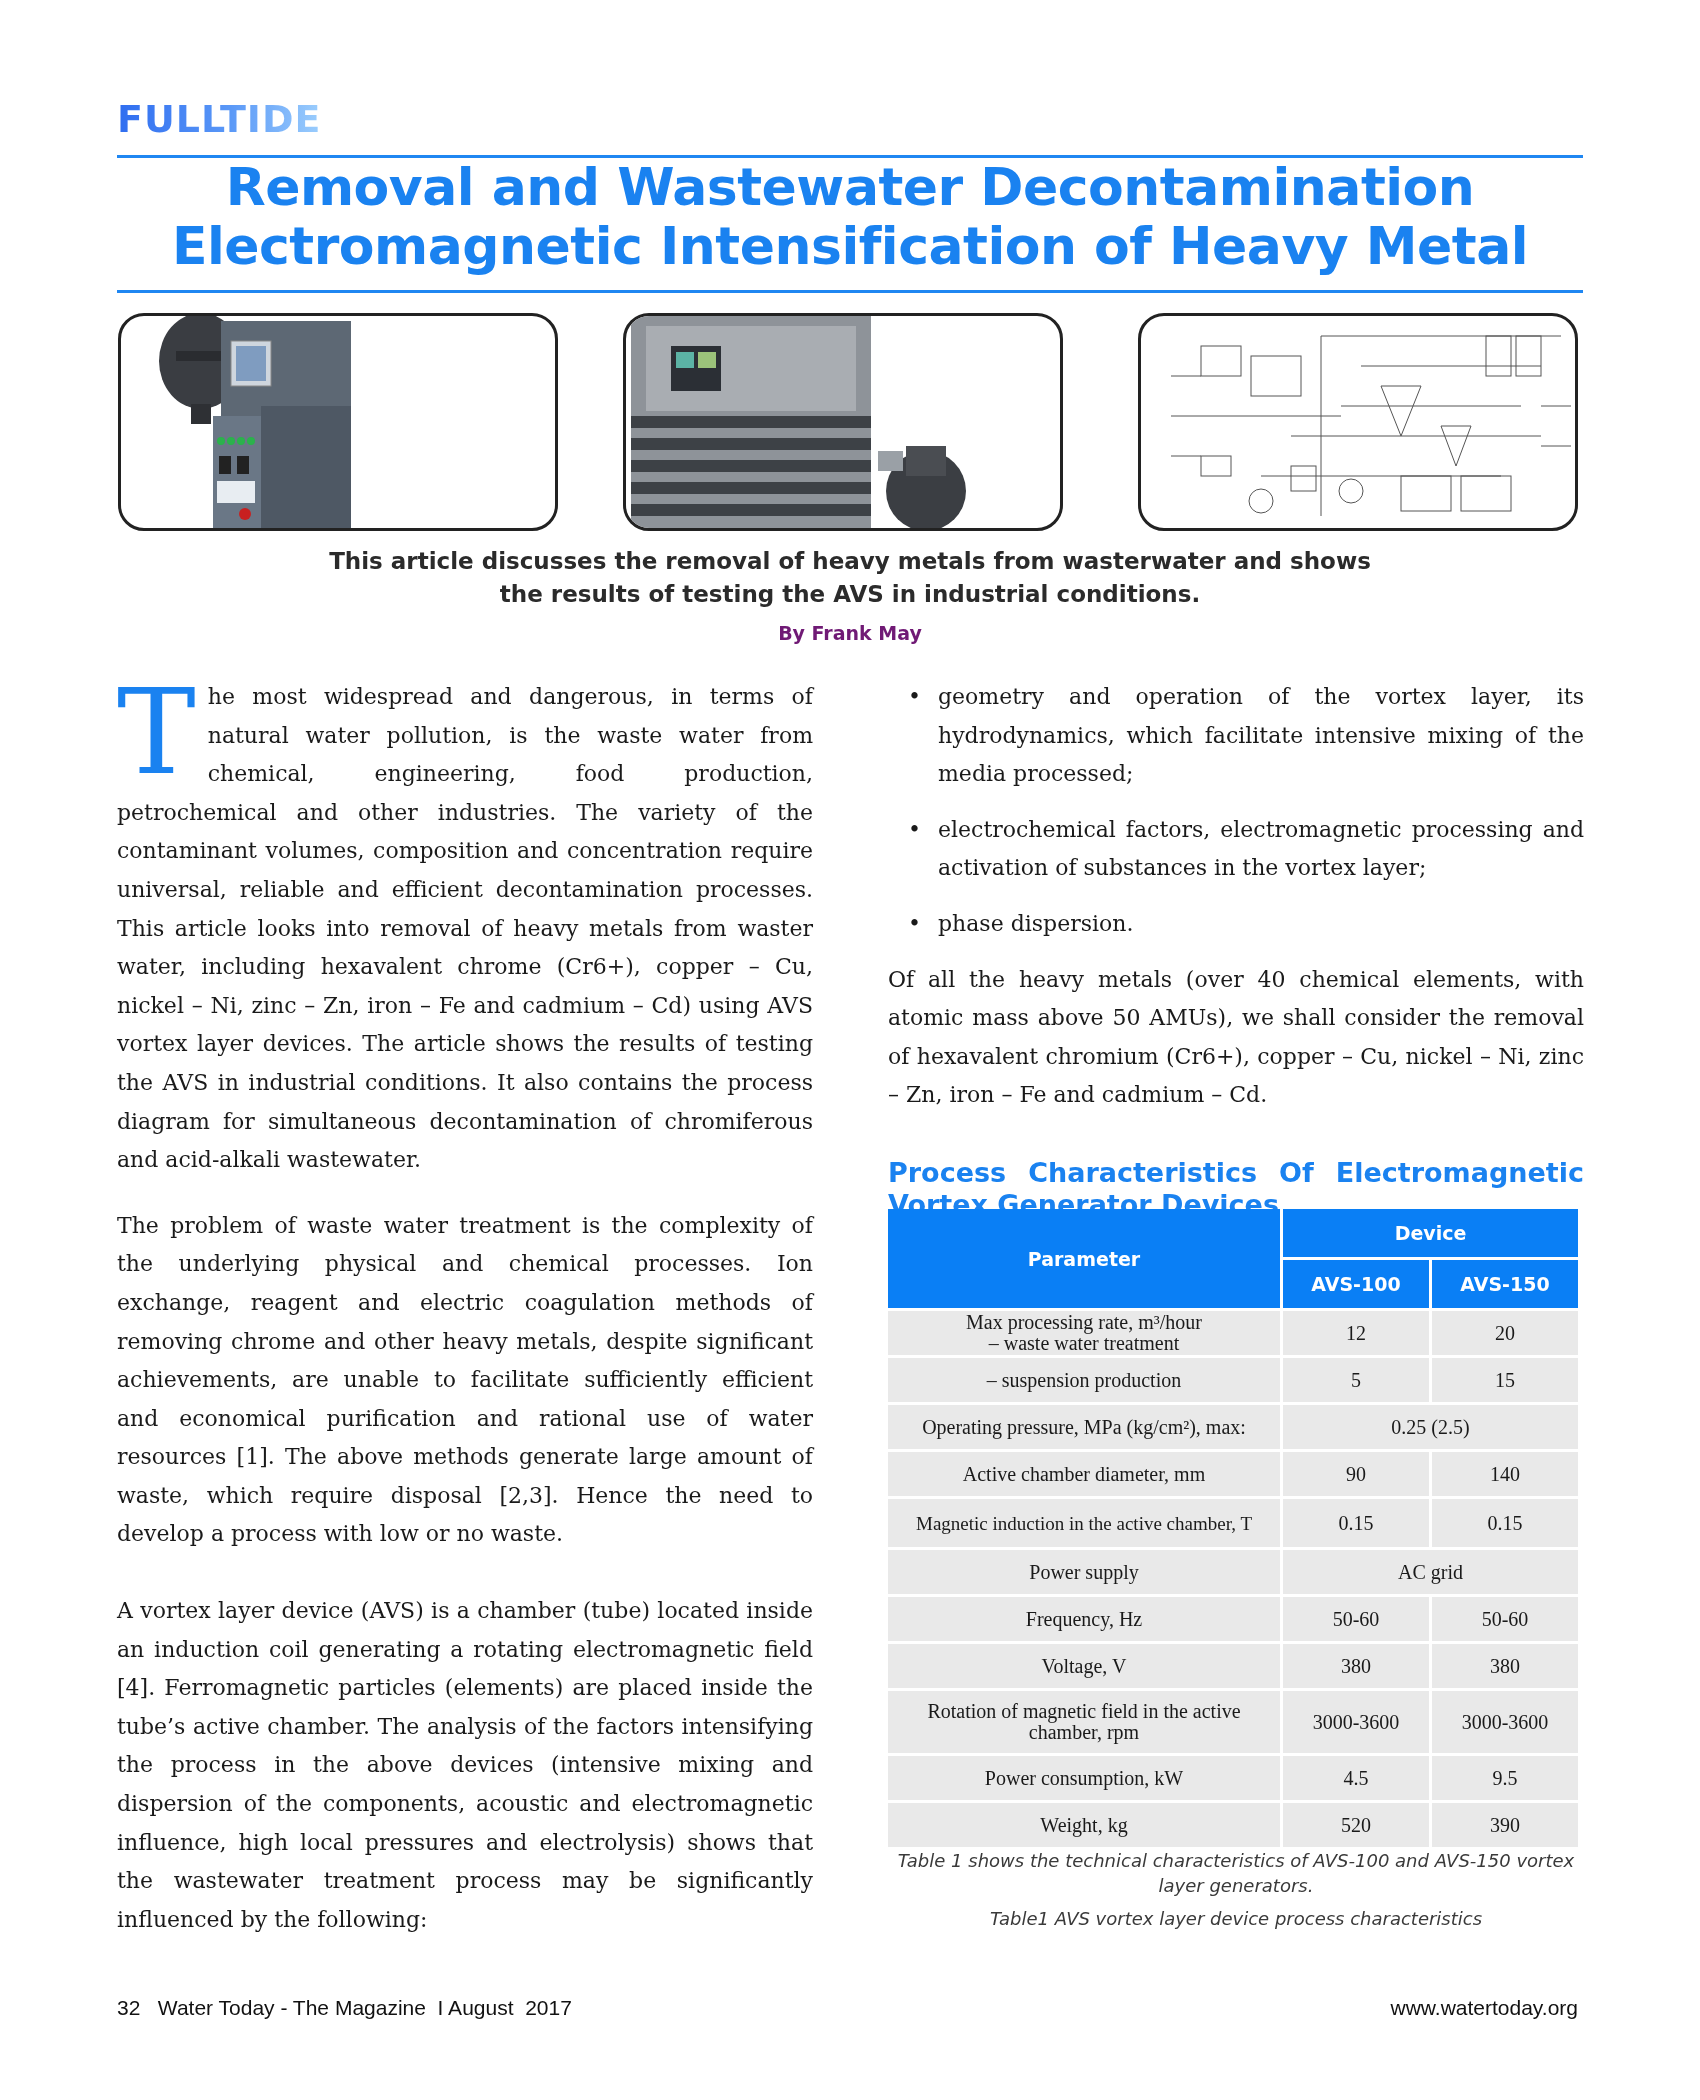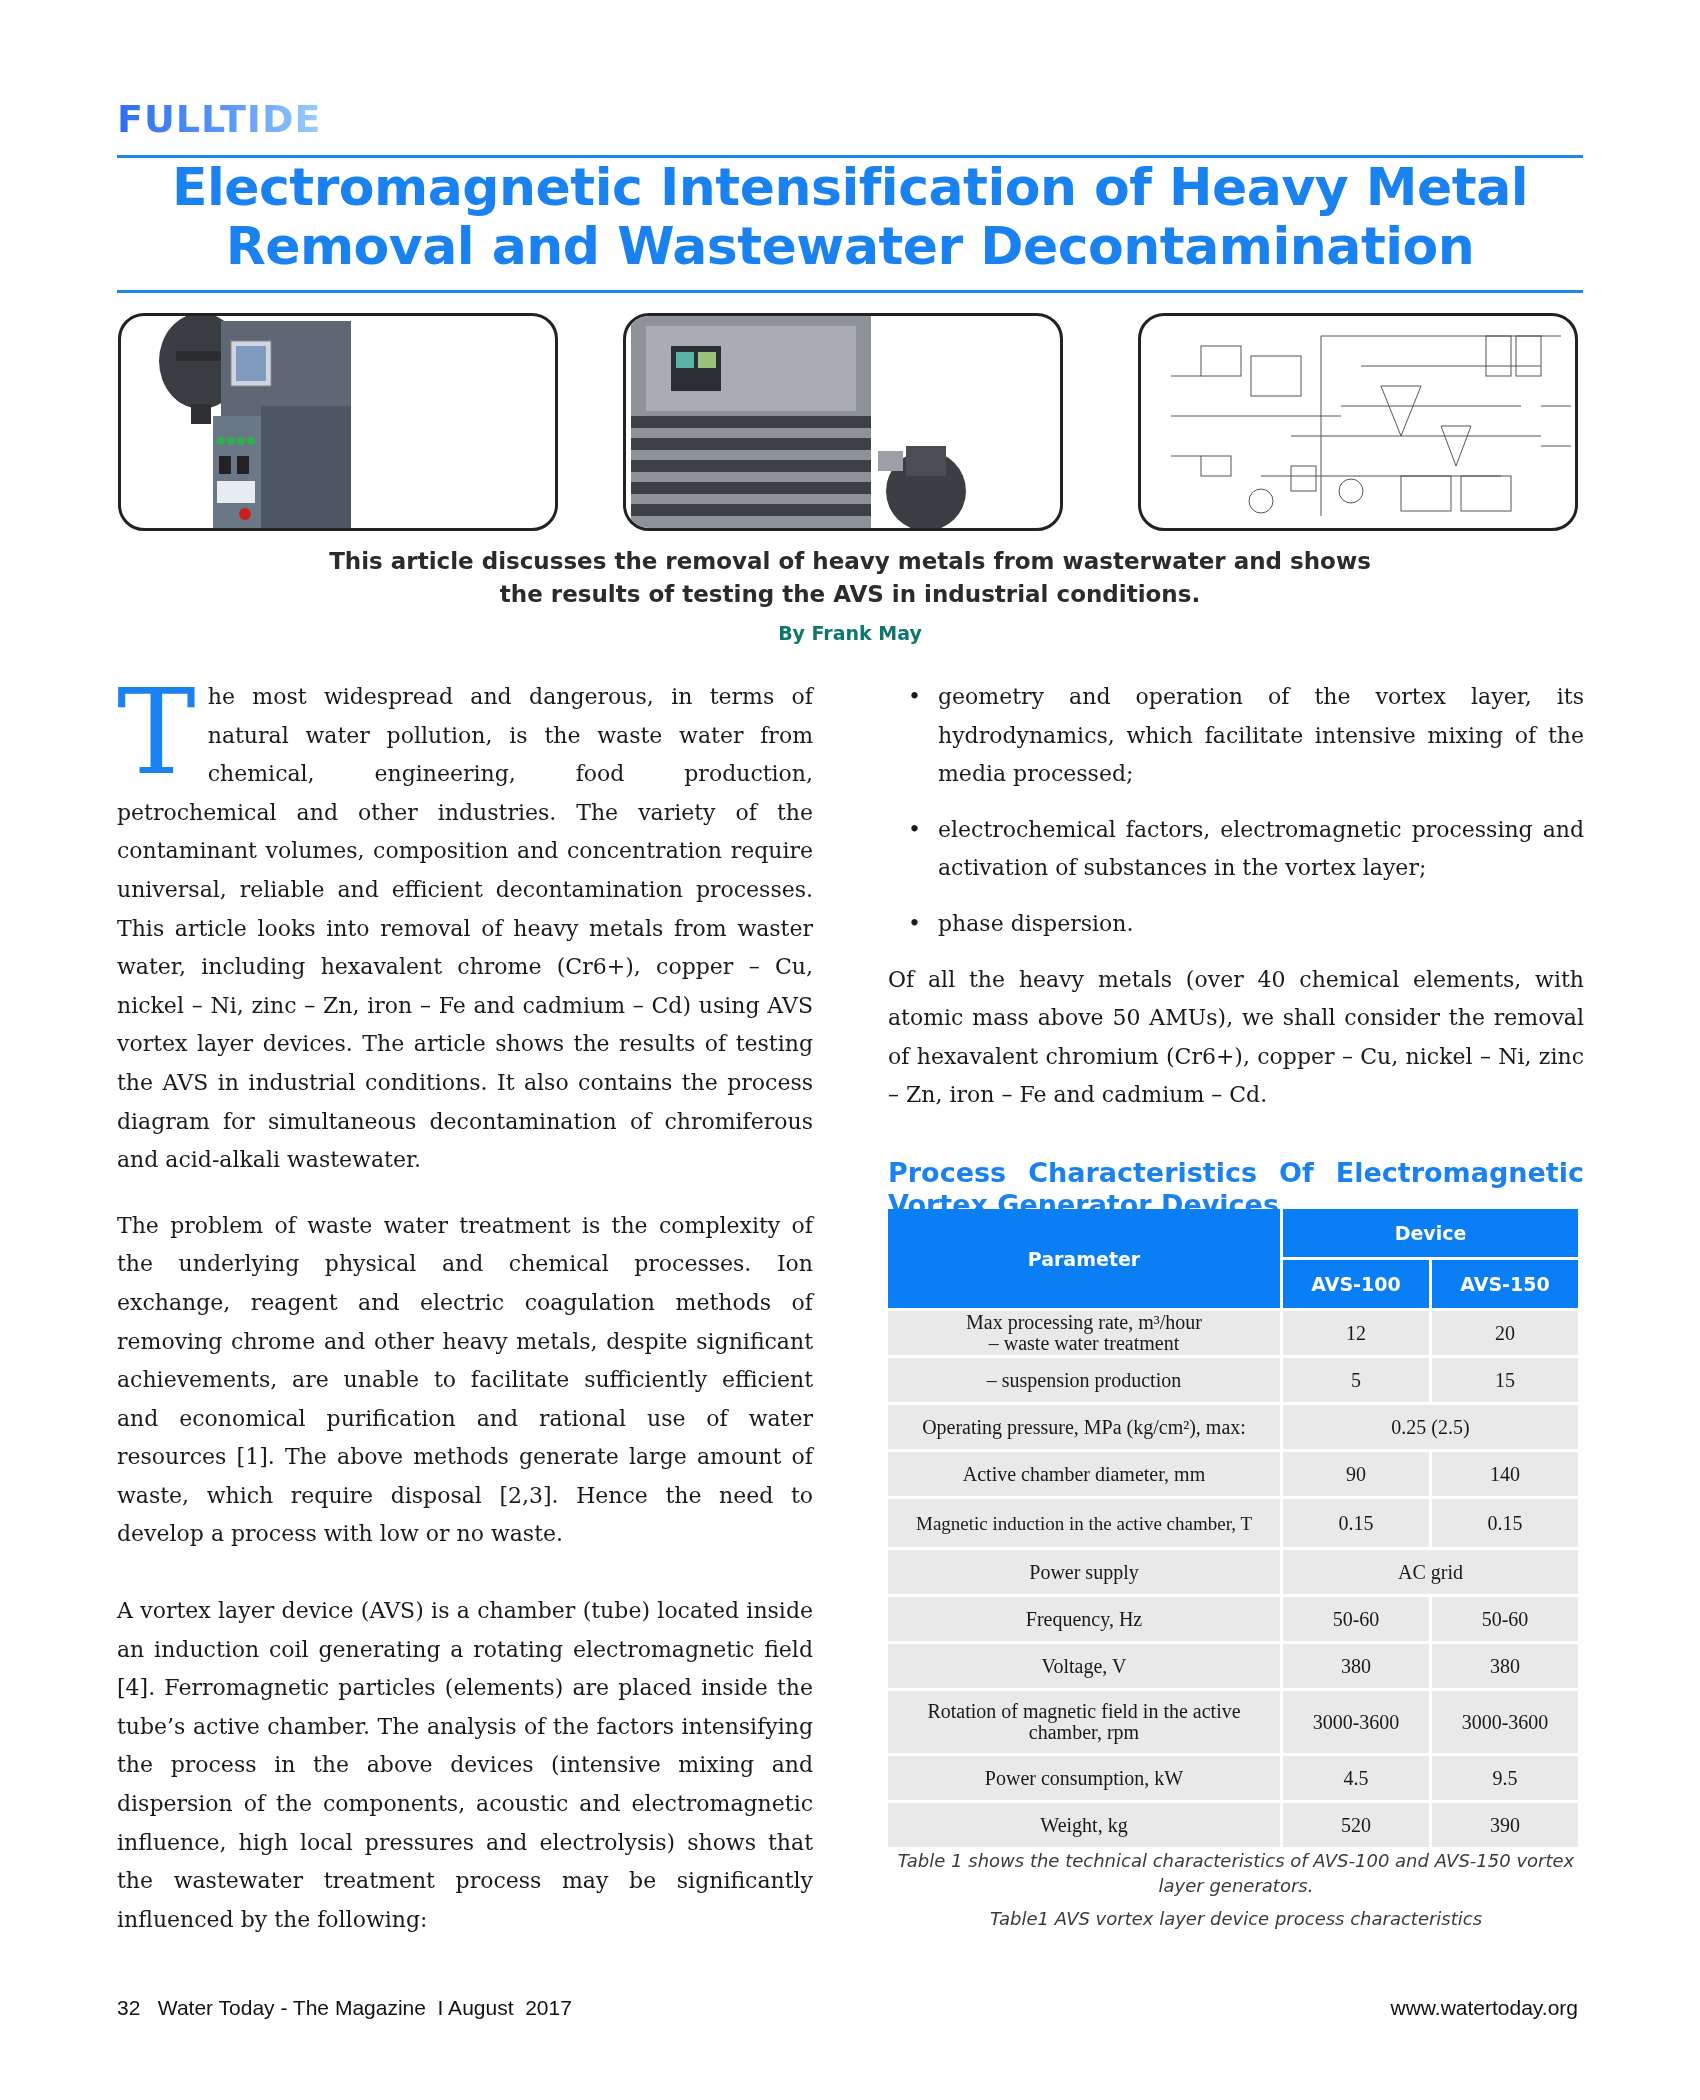--- a/index.html
+++ b/index.html
@@ -4,21 +4,21 @@
 <style>
   html, body { margin: 0; padding: 0; background: #ffffff; }
   body { width: 1700px; height: 2100px; position: relative; overflow: hidden; font-family: "DejaVu Serif", serif; color: #1a1a1a; }
   .logo { position: absolute; left: 117px; top: 98px; height: 40px; display: flex; align-items: flex-end; }
   .logo-text { font-family: "DejaVu Sans", sans-serif; font-weight: bold; font-size: 38px; letter-spacing: 1px; line-height: 1;
     background: linear-gradient(90deg, #2f6df0 0%, #5a98f7 55%, #9ccefd 100%); -webkit-background-clip: text; background-clip: text; color: transparent; }
   .rule { position: absolute; left: 117px; width: 1466px; height: 3px; background: #1f87f2; }
   .title { position: absolute; left: 117px; width: 1466px; top: 158px; text-align: center; font-family: "DejaVu Sans", sans-serif; font-weight: bold; color: #1a82f0; font-size: 52px; line-height: 59px; letter-spacing: -0.5px; }
   .photo { position: absolute; top: 313px; width: 440px; height: 218px; border: 3px solid #222; border-radius: 26px; overflow: hidden; background: #fff; box-sizing: border-box; }
   .subtitle { position: absolute; left: 117px; width: 1466px; top: 545px; text-align: center; font-family: "DejaVu Sans", sans-serif; font-weight: bold; font-size: 23px; line-height: 33px; color: #2b2b2b; }
-  .byline { position: absolute; left: 117px; width: 1466px; top: 622px; text-align: center; font-family: "DejaVu Sans", sans-serif; font-weight: bold; font-size: 19px; color: #0f766e; }
+  .byline { position: absolute; left: 117px; width: 1466px; top: 622px; text-align: center; font-family: "DejaVu Sans", sans-serif; font-weight: bold; font-size: 19px; color: #701a75; }
   .col { position: absolute; width: 696px; font-size: 22px; line-height: 38.6px; text-align: justify; }
   .col p { margin: 0; }
   .dropcap { float: left; font-family: "DejaVu Serif", serif; color: #1a82f0; font-size: 118px; line-height: 96px; margin: 6px 12px 0 0; }
   .h2 { font-family: "DejaVu Sans", sans-serif; font-weight: bold; color: #1a82f0; font-size: 27px; line-height: 32px; text-align: justify; text-align-last: left; }
   .bullets { list-style: none; margin: 0; padding: 0; }
   .bullets li { position: relative; padding-left: 50px; margin-bottom: 17px; }
   .bullets li .dot { position: absolute; left: 20px; top: 0; }
   table.spec { position: absolute; left: 888px; top: 1206px; width: 696px; border-collapse: separate; border-spacing: 3px; margin-left: -3px; }
   table.spec th { background: #0a7ff5; color: #fff; font-family: "DejaVu Sans", sans-serif; font-weight: bold; font-size: 19px; height: 44px; padding: 2px; }
   table.spec td { background: #e9e9e9; font-family: "Liberation Serif", serif; font-size: 20px; text-align: center; line-height: 21px; padding: 0 2px; }
@@ -28,22 +28,22 @@
   .footer-right { position: absolute; right: 122px; top: 1996px; font-family: "Liberation Sans", sans-serif; font-size: 21px; color: #111; }
 </style>
 </head>
 <body>
 
 <div class="logo">
   <span class="logo-text">FULLTIDE</span>
 </div>
 <div class="rule" style="top:155px;"></div>
 <div class="title">
+  <div>Removal and Wastewater Decontamination</div>
   <div>Electromagnetic Intensification of Heavy Metal</div>
-  <div>Removal and Wastewater Decontamination</div>
 </div>
 <div class="rule" style="top:290px;"></div>
 
 <div class="photo" style="left:118px;">
   <svg width="440" height="218" viewBox="0 0 440 218">
     <ellipse cx="80" cy="45" rx="42" ry="48" fill="#3a3d42"></ellipse>
     <rect x="55" y="35" width="50" height="10" fill="#2a2c30"></rect>
     <rect x="70" y="88" width="20" height="20" fill="#2e3034"></rect>
     <rect x="100" y="5" width="130" height="215" fill="#5d6874"></rect>
     <rect x="110" y="25" width="40" height="45" fill="#cfd6de" stroke="#888"></rect>

